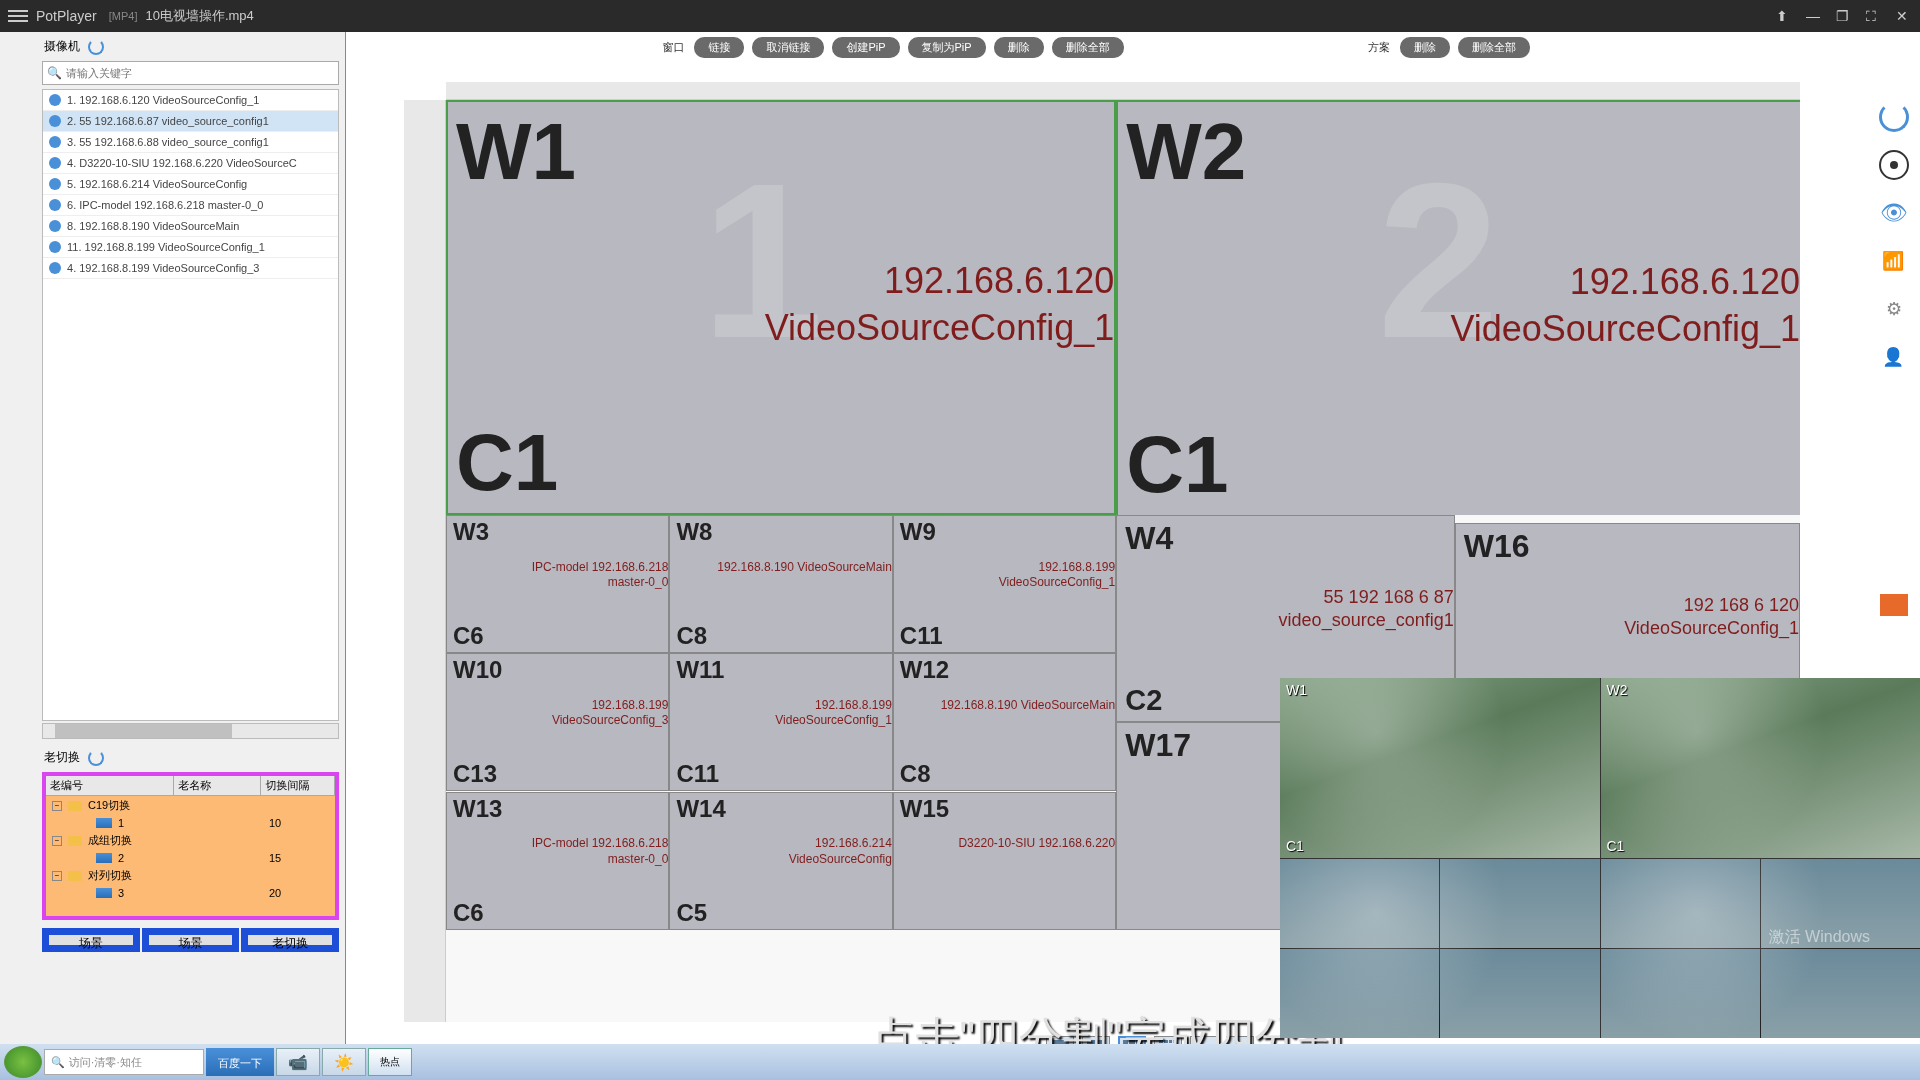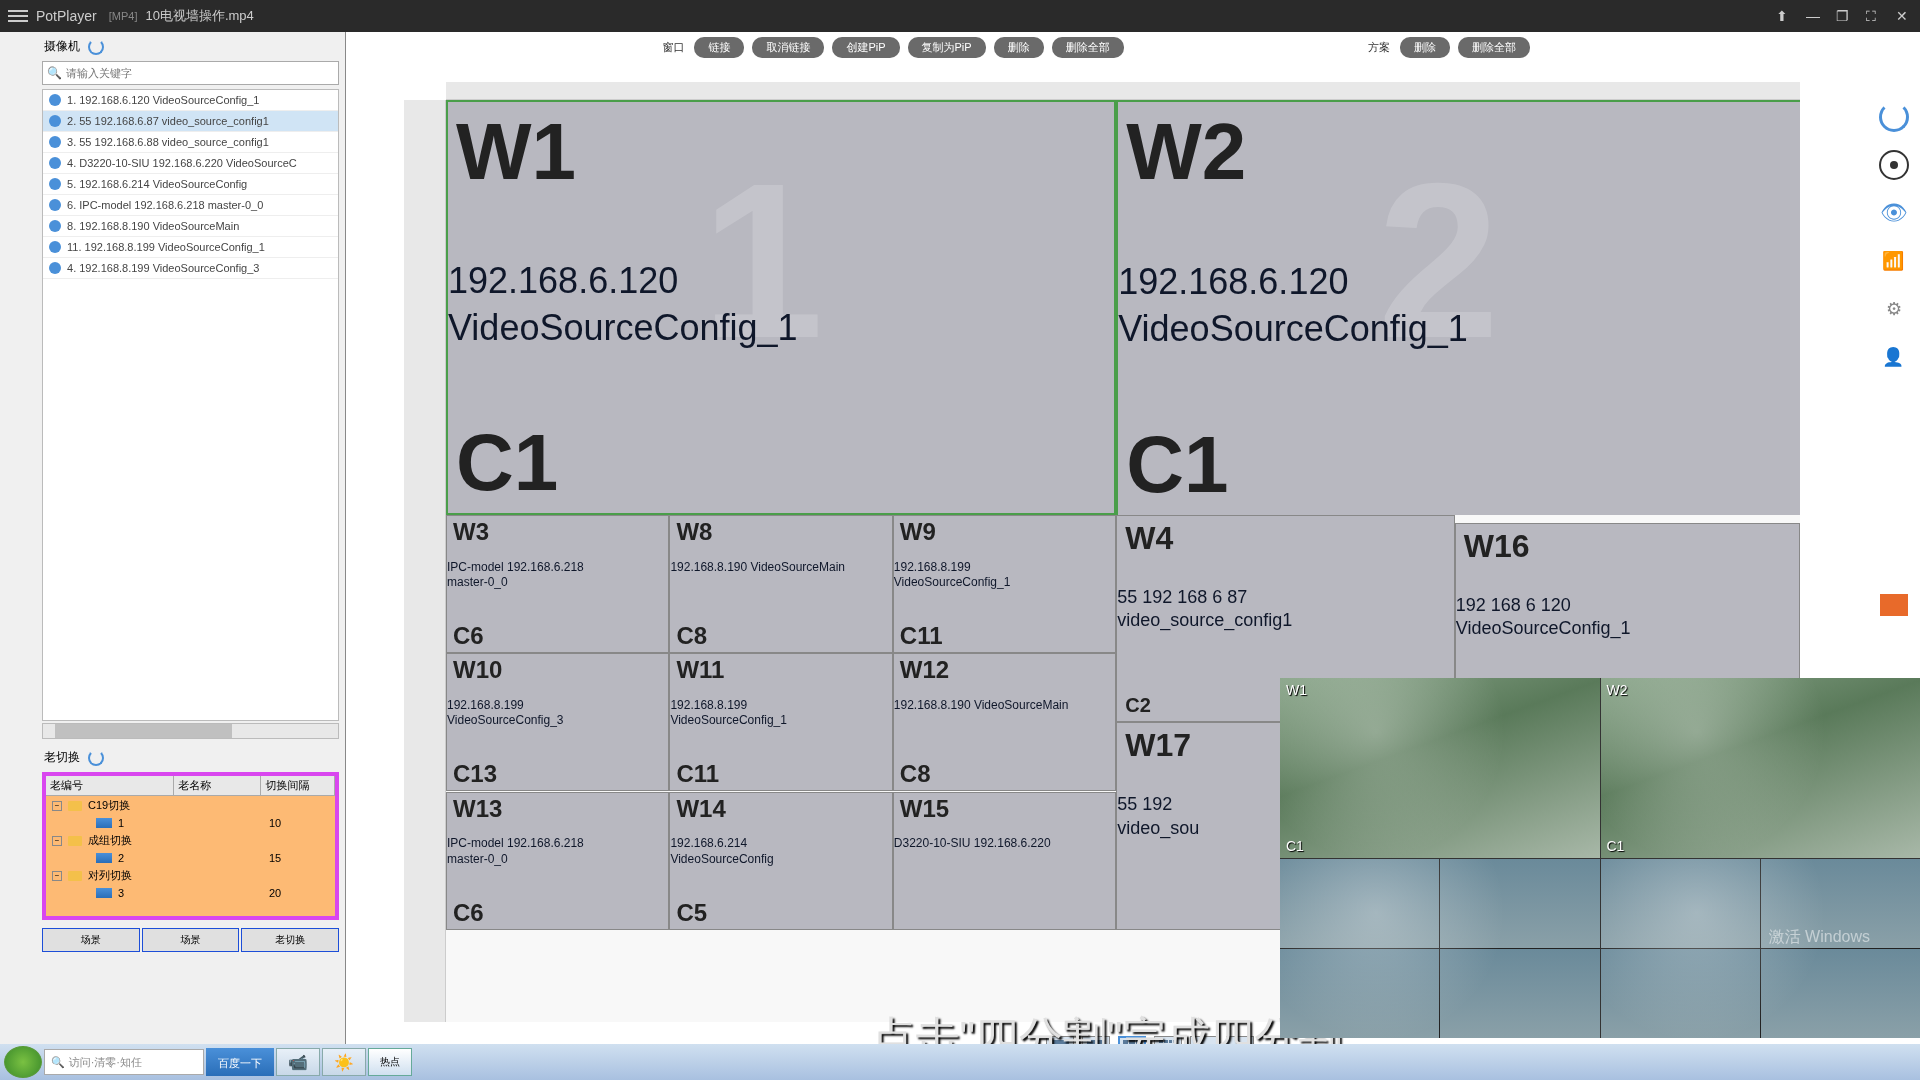--- a/index.html
+++ b/index.html
@@ -44,41 +44,41 @@
 .gh1 { width: 140px; } .gh2 { width: 95px; } .gh3 { width: 80px; }
 .grid-body { height: 120px; }
 .tree-row { display: flex; align-items: center; padding: 2px 6px; gap: 6px; }
 .tree-indent { width: 16px; }
 .tree-plus { width: 10px; height: 10px; border: 1px solid #888; font-size: 8px; line-height: 8px; text-align: center; }
 .folder { width: 14px; height: 10px; background: #f4c04a; border-radius: 1px; }
 .screen { width: 16px; height: 10px; background: linear-gradient(#4a90d9,#2a6eb8); }
 .tree-row .c2 { margin-left: auto; width: 95px; } .tree-row .c3 { width: 60px; }
 
 .sidebar-buttons { display: flex; gap: 2px; padding: 4px 2px; }
-.sidebar-buttons button { flex: 1; height: 24px; font-size: 10px; background: #e0e0e0; border: 1px solid #1d4ed8; cursor: pointer; }
+.sidebar-buttons button { flex: 1; height: 24px; font-size: 12px; background: #e0e0e0; border: 7px solid #1d4ed8; cursor: pointer; }
 
 
 .content { flex: 1; background: #fff; position: relative; }
 .toolbar { height: 30px; display: flex; align-items: center; padding: 6px 80px; gap: 8px; font-size: 11px; }
 .toolbar .label { color: #333; margin-right: 2px; }
 .pill { padding: 3px 14px; border-radius: 10px; background: #6a6a6a; color: #fff; font-size: 11px; border: none; cursor: pointer; }
 .toolbar .spacer { flex: 1; }
 
 
 .wall-container { position: absolute; left: 58px; top: 50px; right: 68px; bottom: 58px; }
 .ruler { position: absolute; background: #e8e8e8; }
 .ruler.top { left: 42px; right: 0; top: 0; height: 18px; border-bottom: 1px solid #ccc; }
 .ruler.left { top: 18px; left: 0; width: 42px; bottom: 0; border-right: 1px solid #ccc; }
 .canvas-area { position: absolute; left: 42px; top: 18px; right: 0; bottom: 0; background: #f8f8f8; overflow: hidden; }
 
 .cell { position: absolute; background: #b8b8c0; border: 1px solid #888; }
 .cell.big { border: 2px solid #4a9e4a; }
 .cell .w { position: absolute; font-weight: bold; color: #222; }
 .cell .c { position: absolute; font-weight: bold; color: #222; }
-.cell .src { position: absolute; text-align: left; color: #0f172a; width: 100%; }
+.cell .src { position: absolute; text-align: right; color: #7f1d1d; width: 100%; }
 .watermark { position: absolute; font-size: 220px; font-weight: bold; color: rgba(255,255,255,0.18); pointer-events: none; }
 
 
 .cell.a1 { left: 0; top: 0; width: 49.5%; height: 45%; }
 .cell.a2 { left: 49.5%; top: 0; width: 50.5%; height: 45%; border-left: 2px solid #4a9e4a; border-top: 2px solid #4a9e4a; border-right: none; border-bottom: none; }
 .cell.a1 .w, .cell.a2 .w { top: 4px; left: 8px; font-size: 80px; }
 .cell.a1 .c, .cell.a2 .c { bottom: 4px; left: 8px; font-size: 80px; }
 .cell.a1 .src, .cell.a2 .src { top: 38%; font-size: 36px; line-height: 1.3; }
 
 
@@ -93,21 +93,21 @@
 .s4 { left:0; top:60%; width:16.5%; height:15%; }
 .s5 { left:16.5%; top:60%; width:16.5%; height:15%; }
 .s6 { left:33%; top:60%; width:16.5%; height:15%; }
 .s7 { left:0; top:75%; width:16.5%; height:15%; }
 .s8 { left:16.5%; top:75%; width:16.5%; height:15%; }
 .s9 { left:33%; top:75%; width:16.5%; height:15%; }
 
 
 .m1 { left:49.5%; top:45%; width:25%; height:22.5%; }
 .m1 .w { top:4px; left:8px; font-size: 32px; }
-.m1 .c { bottom:4px; left:8px; font-size: 20px; text-align: right; }
+.m1 .c { bottom:4px; left:8px; font-size: 29px; text-align: right; }
 .m1 .src { top:34%; font-size: 18px; line-height: 1.3; }
 .m2 { left:74.5%; top:45%; width:25.5%; height:22.5%;margin-top:8px; }
 .m2 .w { top:4px; left:8px; font-size: 32px; }
 .m2 .src { top:34%; font-size: 18px; line-height: 1.3; }
 .m3 { left:49.5%; top:67.5%; width:25%; height:22.5%; }
 .m3 .w { top:4px; left:8px; font-size: 32px; }
 .m3 .src { top:34%; font-size: 18px; line-height: 1.3; }
 
 
 .layout-btns { position: absolute; bottom: 20px; left: 700px; display: flex; gap: 8px; }

